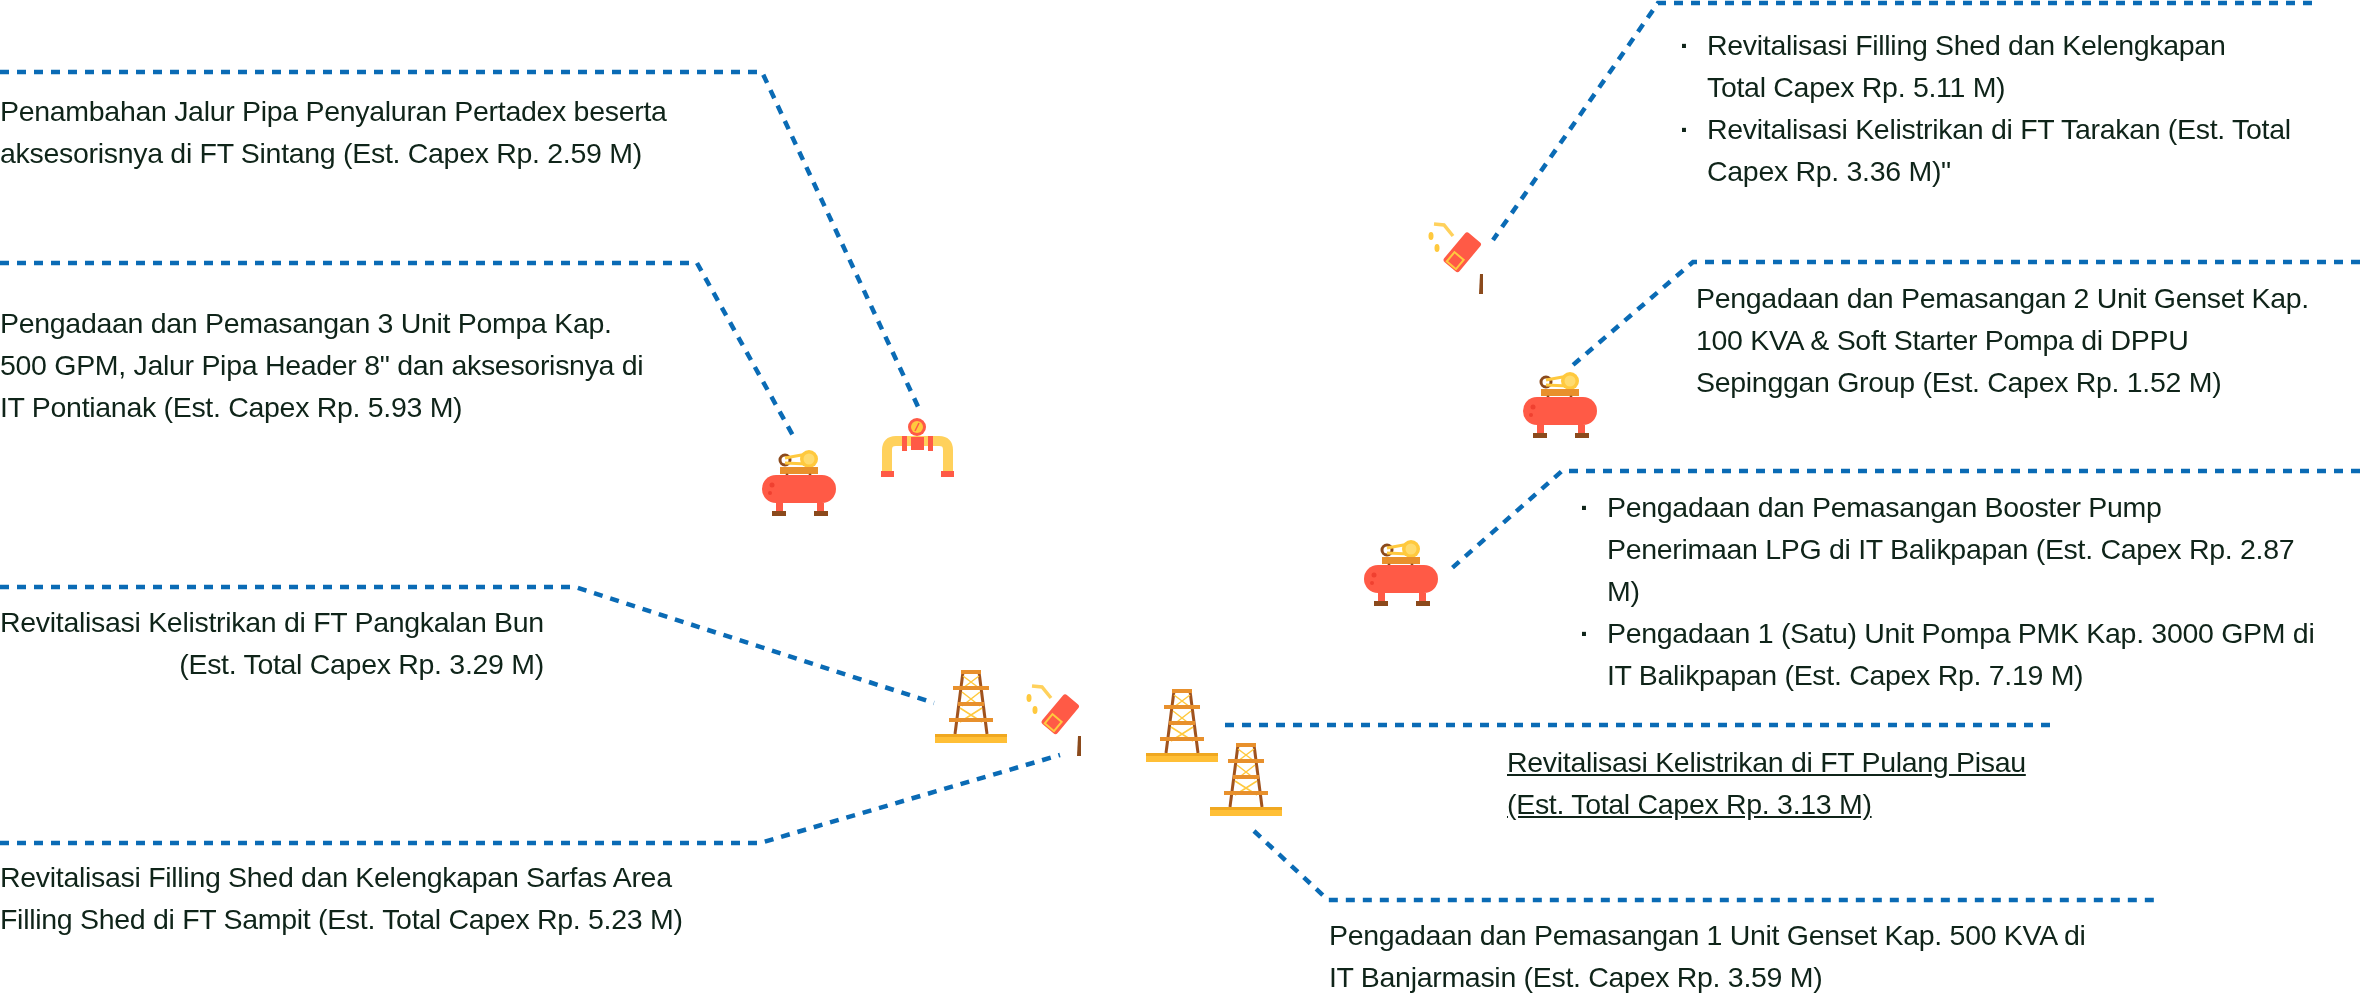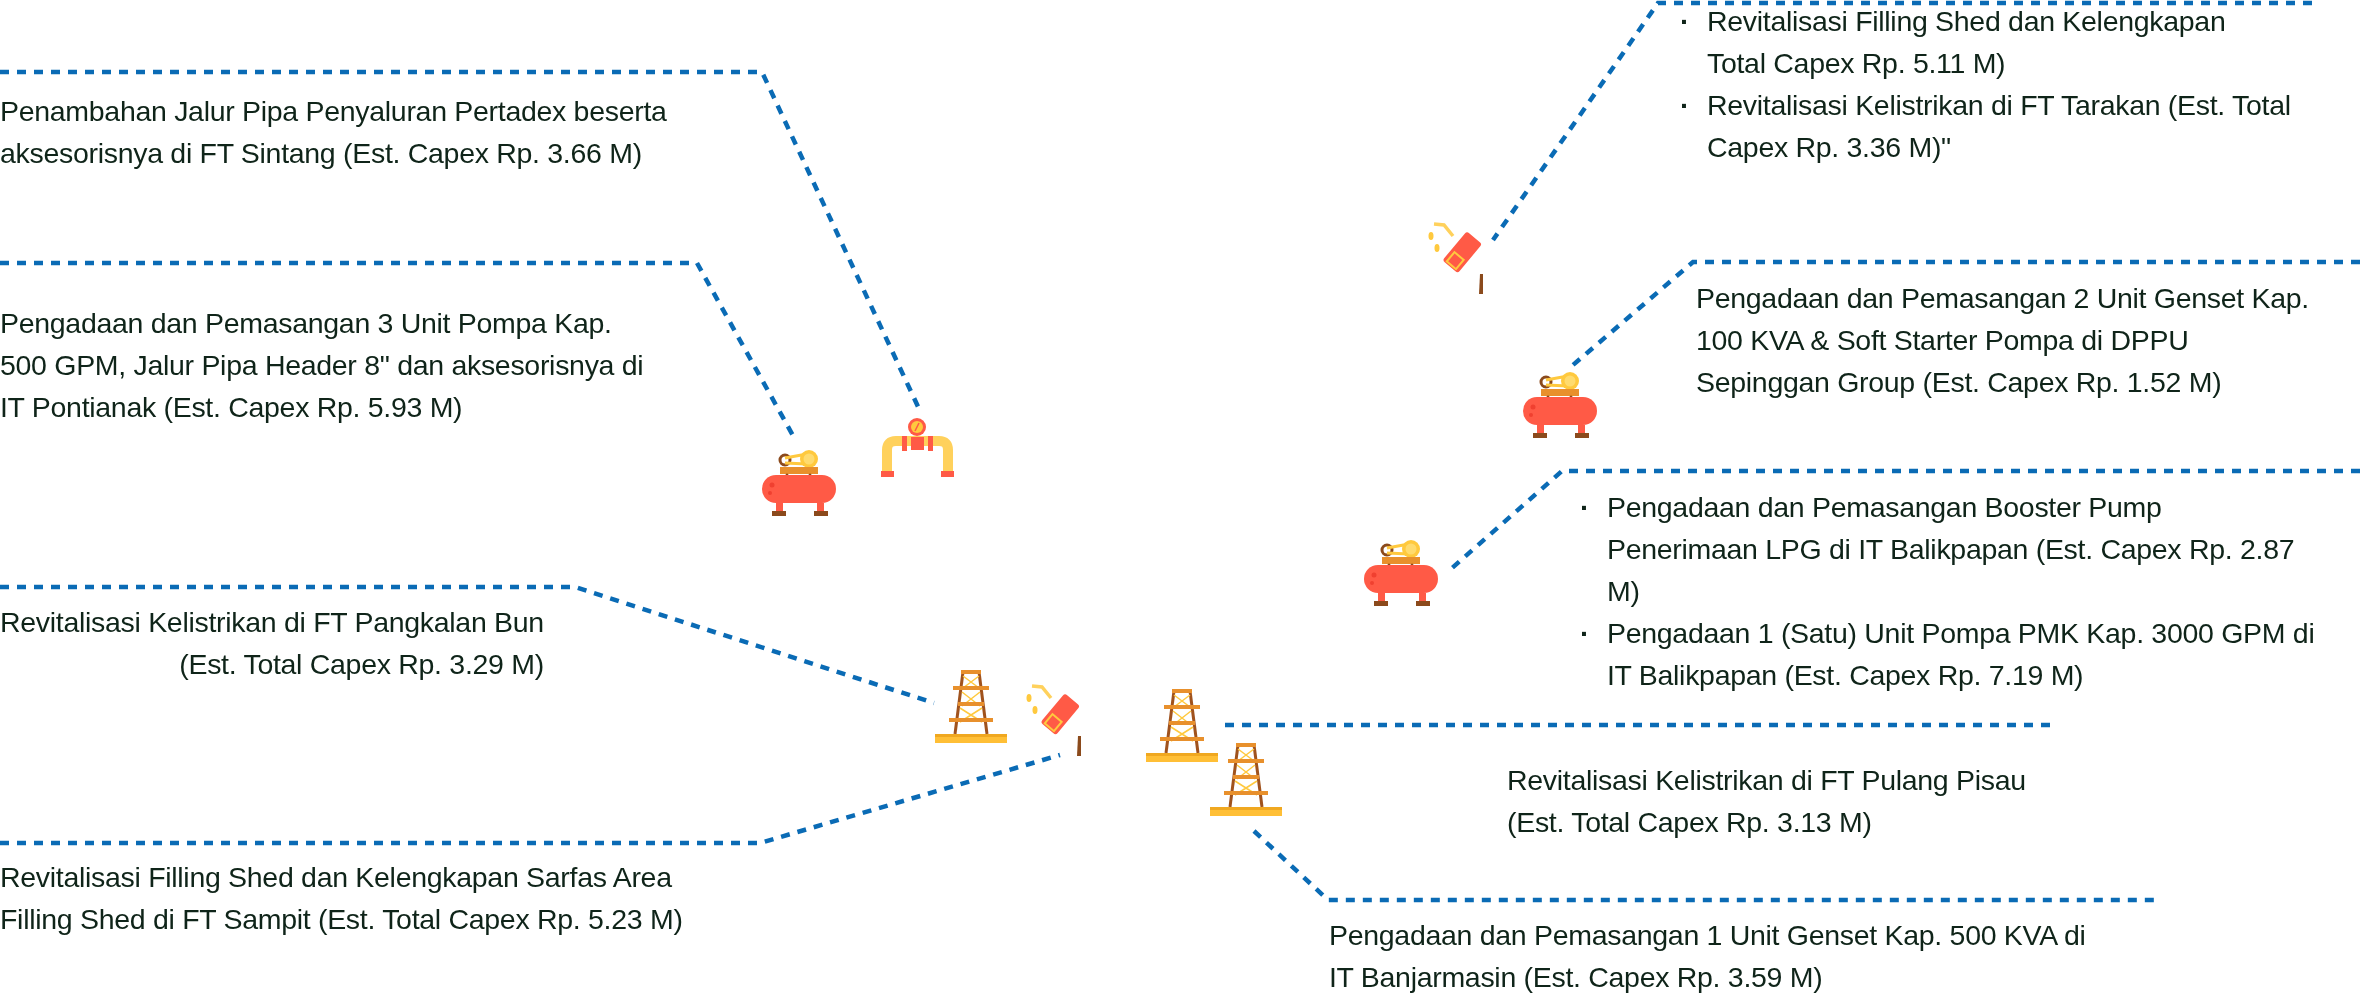--- a/index.html
+++ b/index.html
@@ -25,40 +25,40 @@
   <path d="M0 843 L760 843 L1060 755" style="stroke: rgb(10, 107, 181);"></path>
   <path d="M2312 3 L1658 3 L1493 240" style="stroke: rgb(10, 107, 181);"></path>
   <path d="M2360 262 L1693 262 L1573 365" style="stroke: rgb(10, 107, 181);"></path>
   <path d="M2360 471 L1562 471 L1452 568" style="stroke: rgb(10, 107, 181);"></path>
   <path d="M1225 725 L2055 725" style="stroke: rgb(10, 107, 181);"></path>
   <path d="M1254 831 L1328 900 L2160 900" style="stroke: rgb(10, 107, 181);"></path>
 </svg>
 
 <div class="label" style="left:0;top:90px;">
   <p>Penambahan Jalur Pipa Penyaluran Pertadex beserta</p>
-  <p>aksesorisnya di FT Sintang (Est. Capex Rp. 3.66 M)</p>
+  <p>aksesorisnya di FT Sintang (Est. Capex Rp. 2.59 M)</p>
 </div>
 
 <div class="label" style="left:0;top:277px;margin-top:25px;">
   <p>Pengadaan dan Pemasangan 3 Unit Pompa Kap.</p>
   <p>500 GPM, Jalur Pipa Header 8" dan aksesorisnya di</p>
   <p>IT Pontianak (Est. Capex Rp. 5.93 M)</p>
 </div>
 
 <div class="label" style="left:0;top:601px;text-align:right;">
   <p>Revitalisasi Kelistrikan di FT Pangkalan Bun</p>
   <p>(Est. Total Capex Rp. 3.29 M)</p>
 </div>
 
 <div class="label" style="left:0;top:856px;">
   <p>Revitalisasi Filling Shed dan Kelengkapan Sarfas Area</p>
   <p>Filling Shed di FT Sampit (Est. Total Capex Rp. 5.23 M)</p>
 </div>
 
-<div class="label" style="left:1680px;top:0;">
+<div class="label" style="left:1680px;top:24px;">
   <ul>
     <li>
       <p>Revitalisasi Filling Shed dan Kelengkapan</p>
       <p>Total Capex Rp. 5.11 M)</p>
     </li>
     <li>
       <p>Revitalisasi Kelistrikan di FT Tarakan (Est. Total</p>
       <p>Capex Rp. 3.36 M)"</p>
     </li>
   </ul>
@@ -77,21 +77,21 @@
       <p>Penerimaan LPG di IT Balikpapan (Est. Capex Rp. 2.87</p>
       <p>M)</p>
     </li>
     <li>
       <p>Pengadaan 1 (Satu) Unit Pompa PMK Kap. 3000 GPM di</p>
       <p>IT Balikpapan (Est. Capex Rp. 7.19 M)</p>
     </li>
   </ul>
 </div>
 
-<div class="label" style="left:1507px;top:759px;">
+<div class="label" style="left:1507px;top:741px;text-decoration:underline;">
   <p>Revitalisasi Kelistrikan di FT Pulang Pisau</p>
   <p>(Est. Total Capex Rp. 3.13 M)</p>
 </div>
 
 <div class="label" style="left:1329px;top:914px;">
   <p>Pengadaan dan Pemasangan 1 Unit Genset Kap. 500 KVA di</p>
   <p>IT Banjarmasin (Est. Capex Rp. 3.59 M)</p>
 </div>
 
 <div class="icon" style="left:760px;top:448px;width:78px;height:72px;">

